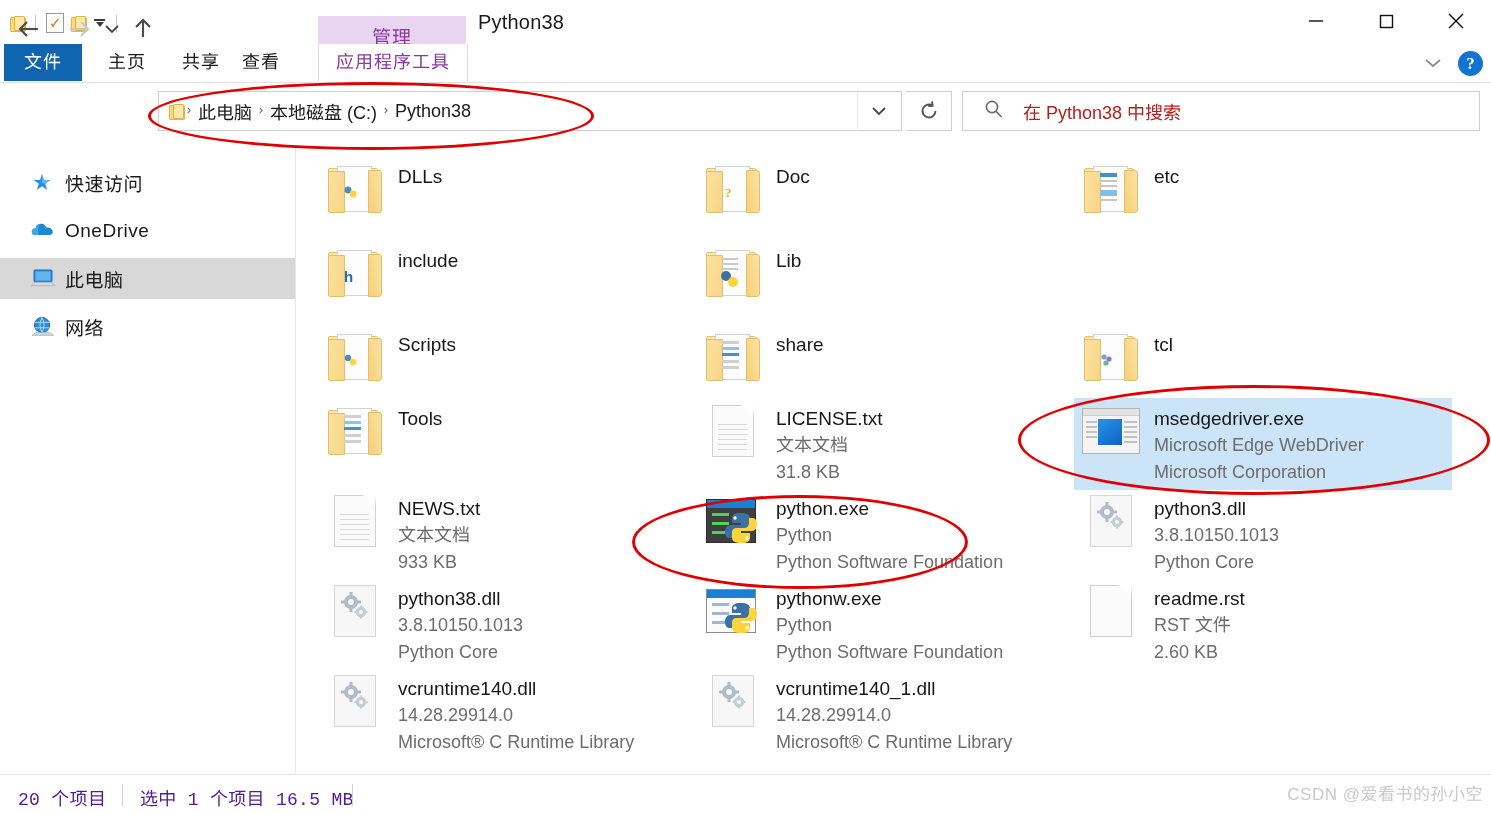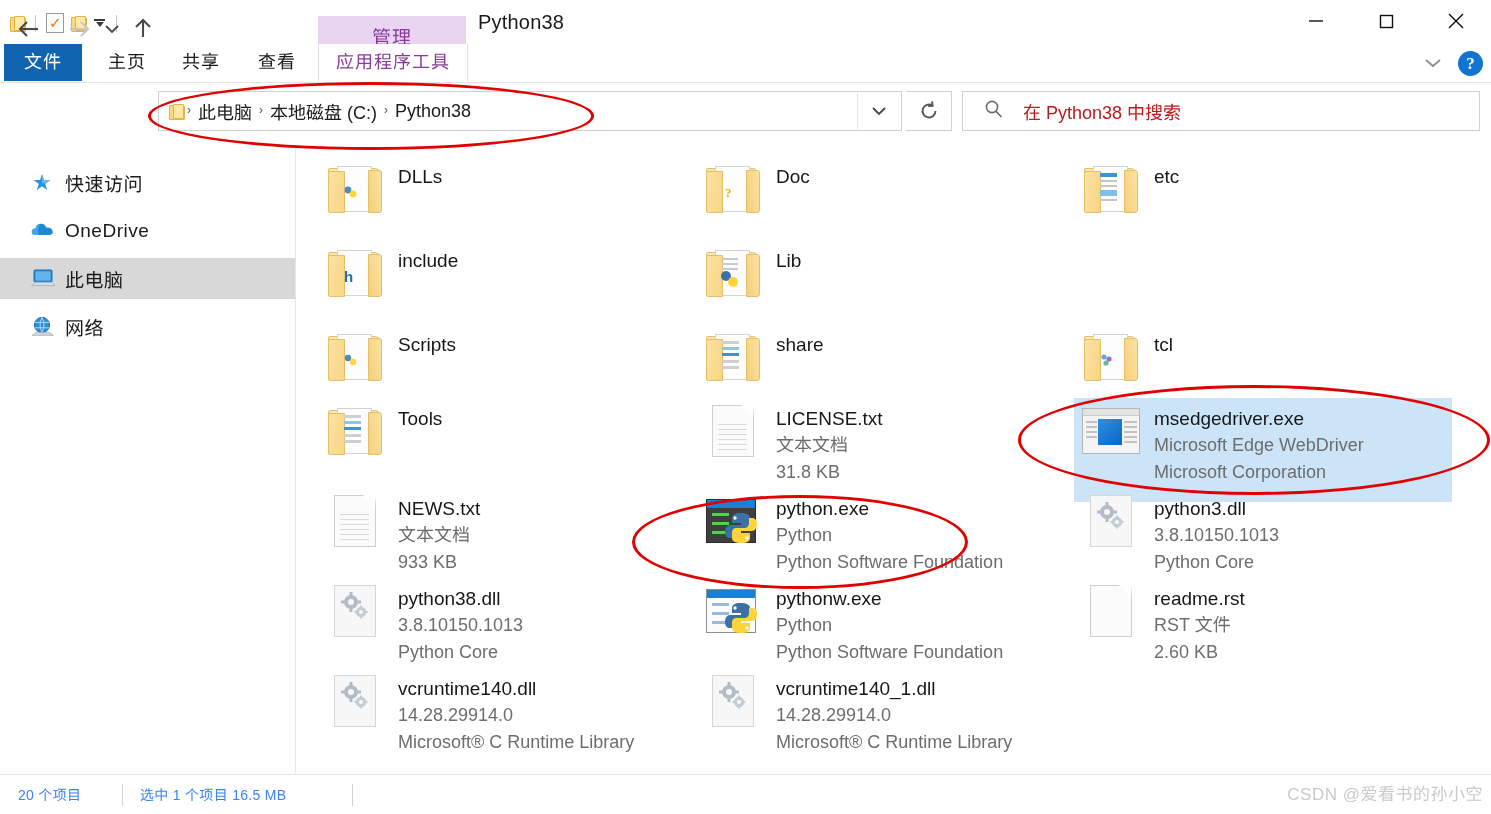--- a/index.html
+++ b/index.html
@@ -153,21 +153,21 @@
     letter-spacing: 1px;
   }
   .tab.file {
     left: 4px;
     width: 78px;
     background: #1064b0;
     color: #fff;
   }
   .tab.t-home  { left: 96px;  width: 62px; }
   .tab.t-share { left: 170px; width: 62px; }
-  .tab.t-view  { left: 246px; width: 62px; }
+  .tab.t-view  { left: 230px; width: 62px; }
   .tab.t-apptools {
     left: 318px;
     width: 148px;
     color: #8a3a9a;
     border-left: 1px solid #ddd;
     border-right: 1px solid #ddd;
     border-bottom: 1px solid #fff;
     background: #fff;
   }
   .ribbon-right {
@@ -493,23 +493,24 @@
   .statusbar {
     position: absolute;
     left: 0; top: 774px;
     width: 1491px; height: 40px;
     background: #ffffff;
     border-top: 1px solid #e3e3e3;
   }
   .status-seg {
     position: absolute;
     top: 9px;
-    font-size: 14px;
-    color: #3b82f6;
+    font-size: 18px;
+    color: #4c1d95;
     letter-spacing: 0.3px;
+    font-family: Liberation Mono, monospace;
   }
   .st-count { left: 18px; }
   .st-sel   { left: 140px; }
   .st-div {
     position: absolute;
     top: 9px;
     width: 1px; height: 22px;
     background: #d2d2d2;
   }
   .st-div1 { left: 122px; }
@@ -877,21 +878,21 @@
           <span class="rule" style="top:43px"></span>
       </span>
     </span>
     <span class="meta">
       <span class="f-name">LICENSE.txt</span><br>
       <span class="f-sub">文本文档</span><br>
       <span class="f-sub">31.8 KB</span>
     </span>
   </div>
 
-  <div class="cell selected" style="left:778px; top:250px; width:378px; height:104px;">
+  <div class="cell selected" style="left:778px; top:250px; width:378px; height:92px;">
     <span class="ico-wrap">
       <span class="edgedrv">
         <span class="topbar"></span>
         <span class="blue"></span>
         <span class="lrow" style="top:12px"></span>
           <span class="lrow" style="top:17px"></span>
         <span class="lrow" style="top:22px"></span>
           <span class="lrow" style="top:27px"></span>
         <span class="rrow" style="top:12px"></span>
           <span class="rrow" style="top:17px"></span>

